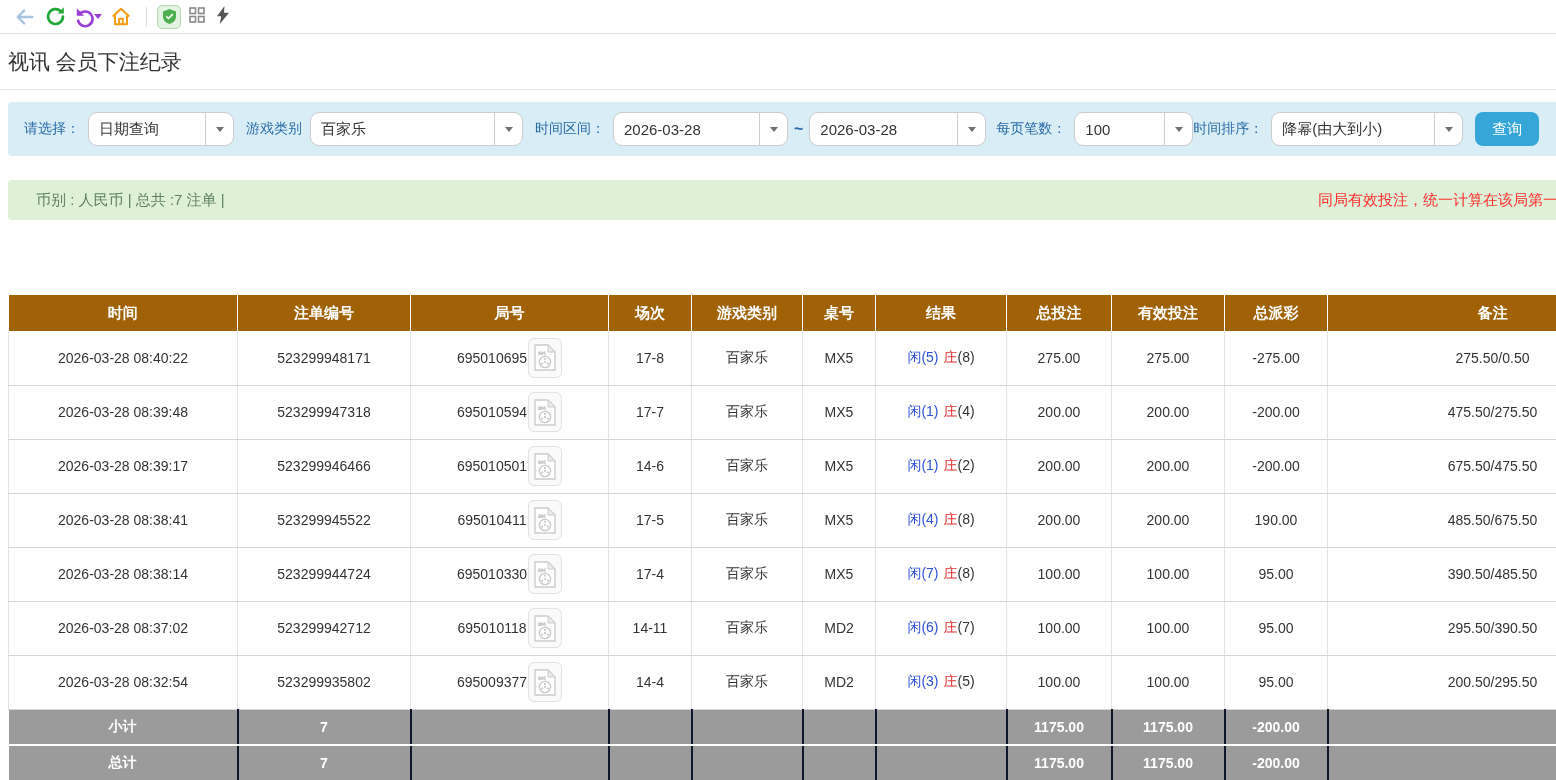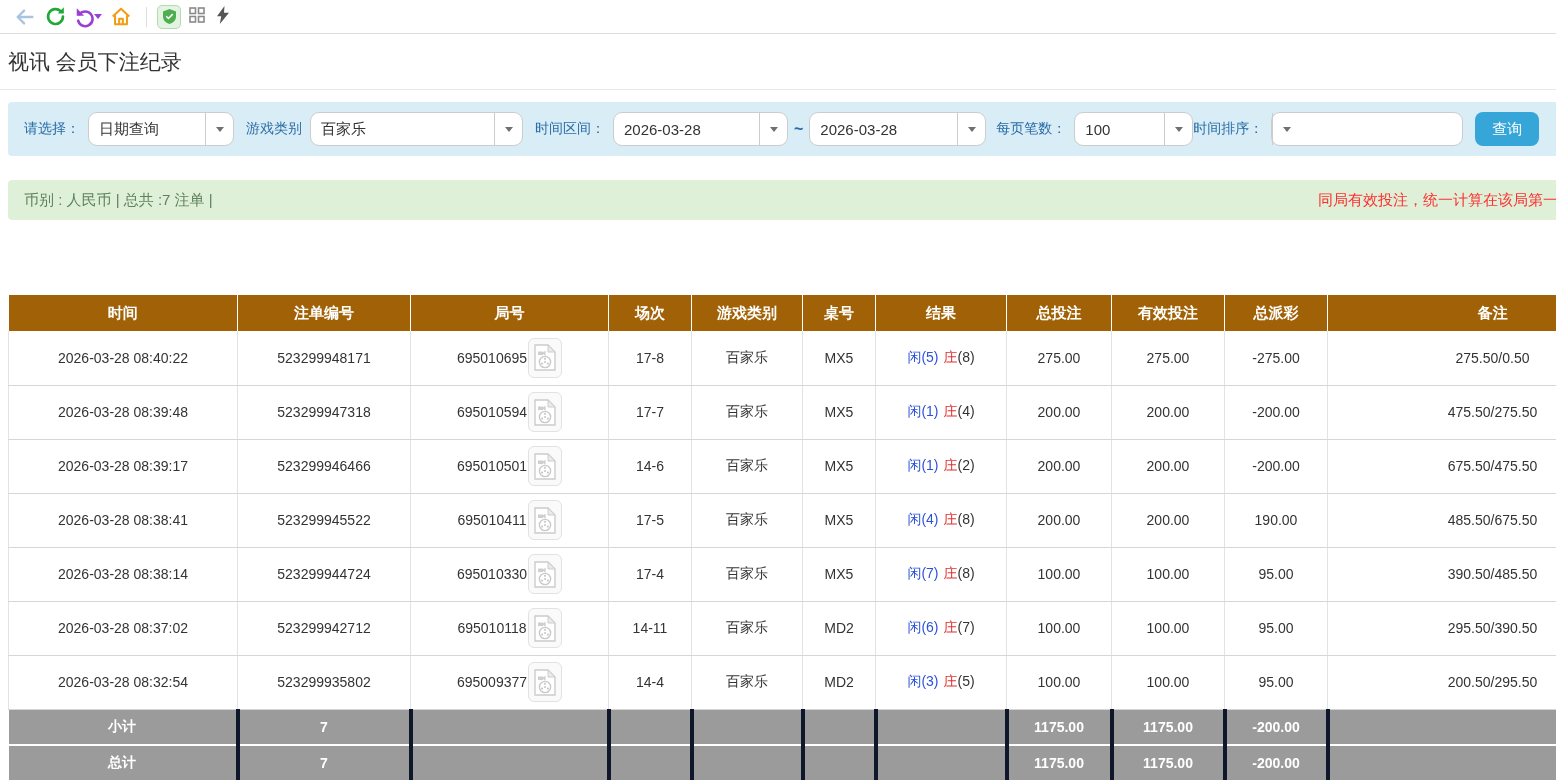--- a/index.html
+++ b/index.html
@@ -40,35 +40,35 @@
   .caret{ width:0; height:0; border-left:4px solid transparent; border-right:4px solid transparent;
     border-top:5px solid #707070; }
   .tilde{ color:#2a6ca6; font-weight:bold; margin:0 6px; }
   .btn-search{ margin-left:12px; width:64px; height:34px; background:#36a6d8; color:#fff;
     border:none; border-radius:8px; font-size:15px; cursor:pointer; flex:none;
     font-family:Liberation Serif, serif; }
 
   
   .summary-bar{ margin:24px 0 0 8px; width:1652px; height:40px; background:#dff0d8;
     border-radius:4px; position:relative; display:flex; align-items:center; }
-  .sum-left{ color:#5f815c; font-size:15px; padding-left:16px; }
+  .sum-left{ color:#5f815c; font-size:15px; padding-left:28px; }
   .sum-right{ position:absolute; left:1310px; top:0; height:40px; display:flex;
     align-items:center; color:#ff2d2d; font-size:15px; white-space:nowrap; }
 
   
   table.bets{ margin:75px 0 0 8px; border-collapse:collapse; table-layout:fixed;
     width:1649px; font-size:14px; }
   .bets thead th{ background:#a16207; color:#fff; font-weight:bold; font-size:15px;
     height:36px; text-align:center; border-right:1px solid #fff; }
   .bets thead th:last-child{ border-right:none; }
   .bets tbody td{ height:54px; text-align:center; color:#333;
     border-right:1px solid #e3e3e3; border-bottom:1px solid #d6d6d6; background:#fff; }
   .bets tbody td:first-child{ border-left:1px solid #e3e3e3; }
   .bets tfoot td{ background:#9b9b9b; color:#fff; font-weight:bold; height:36px;
-    text-align:center; border-right:4px solid #0f172a; border-bottom:2px solid #fff; }
+    text-align:center; border-right:2px solid #0f172a; border-bottom:2px solid #fff; }
   .round-cell-inner{ display:flex; align-items:center; justify-content:center; gap:1px; }
   .video-btn{ display:inline-flex; align-items:center; justify-content:center;
     width:34px; height:40px; background:#fafafa; border:1px solid #e2e2e2;
     border-radius:6px; cursor:pointer; }
   .res-player{ color:#2d52d8; }
   .res-banker{ color:#e03131; margin-left:5px; }
   .res-banker-num{ color:#333; }
   .amt-blue{ color:#2b6fd9; }
   .neg{ color:#ff0000; }
   tfoot .neg{ color:#ff2222; }
@@ -166,20 +166,21 @@
     <span class="flabel" style="margin-left:10px;">每页笔数：</span>
     <div class="dd" style="width:119px;margin-left:8px;">
       <span class="dd-val">100</span>
       <span class="dd-arrow">
           <span class="caret"></span>
         </span>
     </div>
 
     <span class="flabel" style="margin-left:0;">时间排序：</span>
     <div class="dd" style="width:192px;margin-left:8px;">
+      <span class="dd-val">降幂(由大到小)</span>
       <span class="dd-arrow">
           <span class="caret"></span>
         </span>
     </div>
 
     <button class="btn-search">查询</button>
   </div>
 
   <div class="summary-bar">
     <span class="sum-left">币别 : 人民币 | 总共 :7 注单 |</span>

